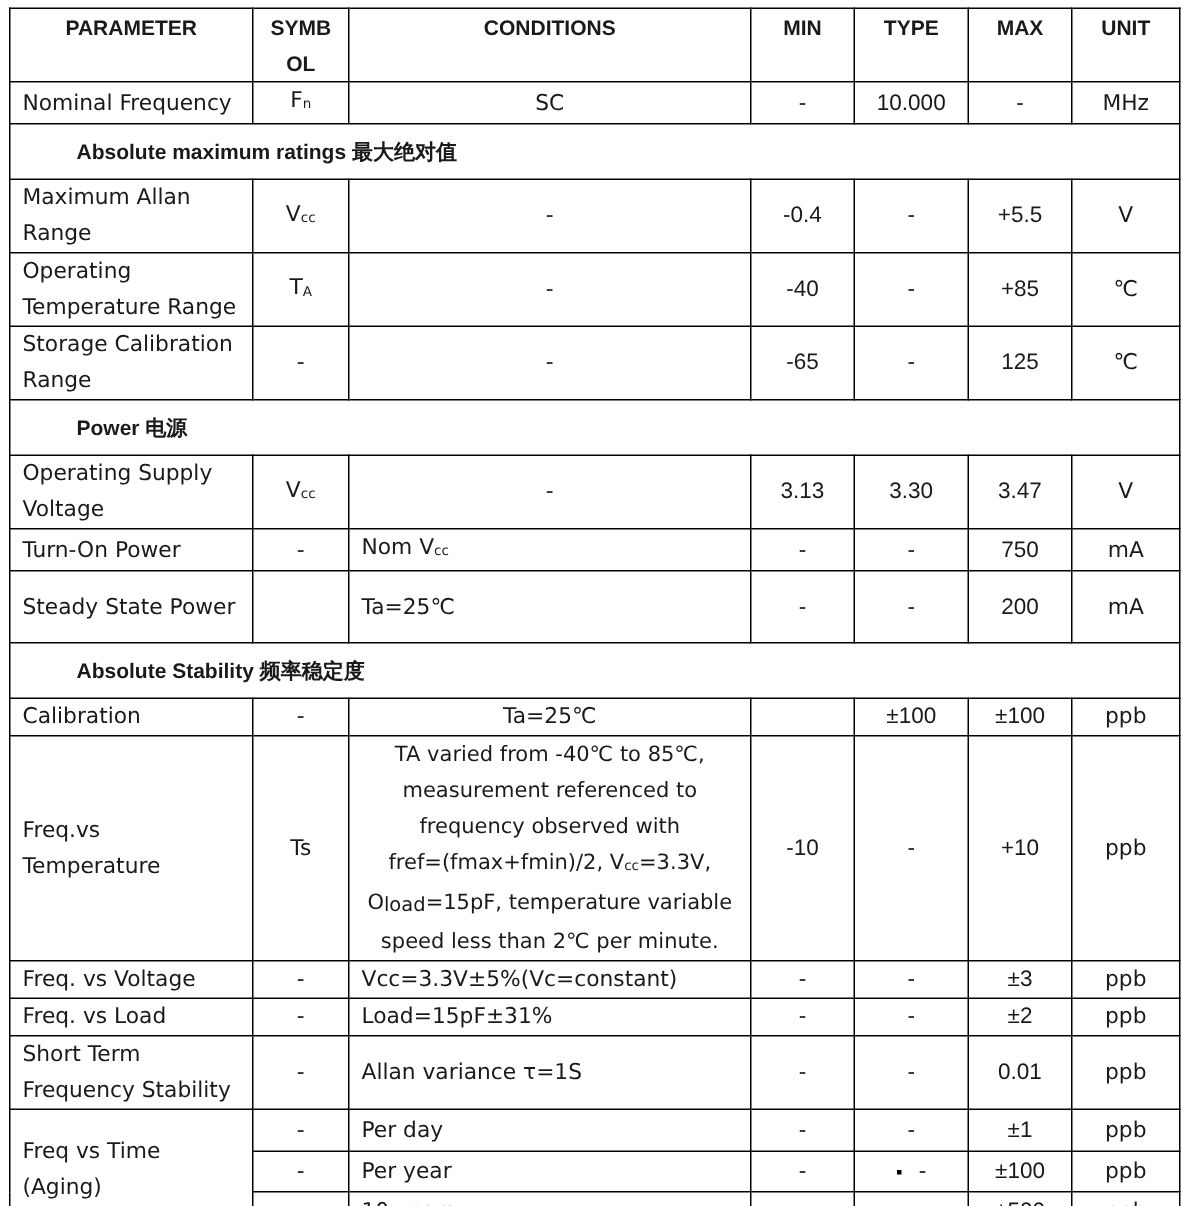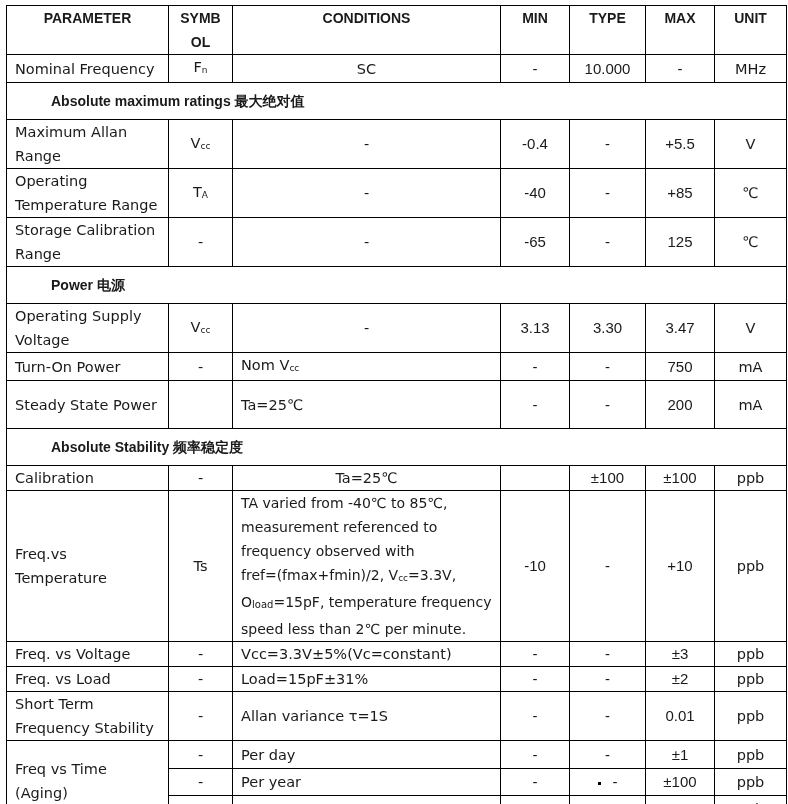--- a/index.html
+++ b/index.html
@@ -124,26 +124,26 @@
     <td class="c">-</td>
     <td class="c">Ta=25℃</td>
     <td class="c num"></td>
     <td class="c num">±100</td>
     <td class="c num">±100</td>
     <td class="c">ppb</td>
   </tr>
   <tr style="height:144px">
     <td>Freq.vs Temperature</td>
     <td class="c">Ts</td>
-    <td style="font-size:14px;">
+    <td style="font-size:14px;text-align:center;">
       <div>TA varied from -40℃ to 85℃,</div>
       <div>measurement referenced to</div>
       <div>frequency observed with</div>
       <div><span>fref=(fmax+fmin)/2, V</span><sub>cc</sub><span>=3.3V,</span></div>
-      <div><span>O</span><sub style="font-size:10px">load</sub><span>=15pF, temperature frequency</span></div>
+      <div><span>O</span><sub style="font-size:13px">load</sub><span>=15pF, temperature variable</span></div>
       <div>speed less than 2℃ per minute.</div>
     </td>
     <td class="c num">-10</td>
     <td class="c num">-</td>
     <td class="c num">+10</td>
     <td class="c">ppb</td>
   </tr>
   <tr style="height:24px">
     <td>Freq. vs Voltage</td>
     <td class="c">-</td>

